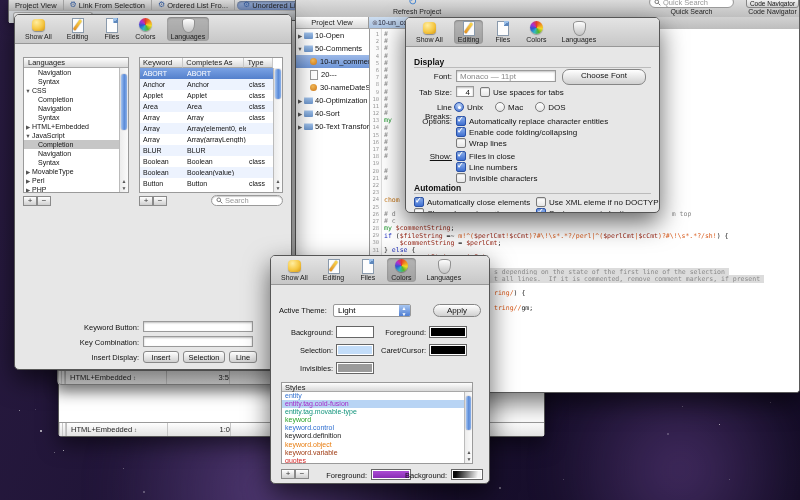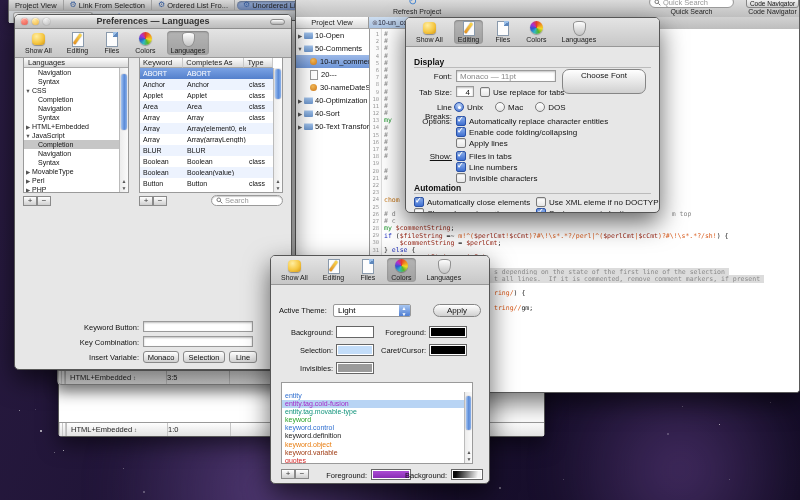--- a/index.html
+++ b/index.html
@@ -90,21 +90,21 @@
   
   #winD{position:absolute;left:58px;top:20px;width:487px;height:417px;background:#fff;
     border:1px solid #5a5a5a;border-radius:0 0 4px 4px;box-sizing:border-box;box-shadow:0 8px 20px rgba(0,0,0,.5);}
   .statusbar{position:absolute;left:0;right:0;bottom:0;height:13px;display:flex;align-items:center;
     background:linear-gradient(#fefefe,#e2e2e2);border-top:1px solid #9a9a9a;font-size:7.5px;color:#222;}
   .grip{width:7px;align-self:stretch;border-right:1px solid #bdbdbd;
     background:repeating-linear-gradient(90deg,#c8c8c8 0 1px,transparent 1px 3px);}
   .st-mode{width:96px;padding-left:4px;display:flex;align-items:center;gap:2px;white-space:nowrap;overflow:hidden;}
   .st-caret{color:#666;font-size:6px;}
   .st-div{width:1px;align-self:stretch;background:#c6c6c6;}
-  .st-pos{width:62px;text-align:left;}
+  .st-pos{width:62px;text-align:right;}
   .st-empty{width:58px;align-self:stretch;}
 
   
   #winC{position:absolute;left:295px;top:0;width:505px;height:393px;background:#fff;
     border:1px solid #5a5a5a;border-top:none;border-radius:0 0 4px 4px;box-sizing:border-box;
     box-shadow:0 10px 24px rgba(0,0,0,.55);overflow:hidden;}
   #wc-toolbar{position:absolute;left:0;top:0;right:0;height:17px;background:linear-gradient(#dcdcdc,#bfbfbf);
     border-bottom:1px solid #979797;}
   #wc-refresh-icon{position:absolute;left:112px;top:-5px;font-size:11px;color:#3a7fd0;}
   #wc-refresh-label{position:absolute;left:80px;top:8px;width:82px;text-align:center;font-size:7px;color:#222;}
@@ -483,29 +483,20 @@
       <span class="st-caret">↕</span>
     </div>
     <div class="st-div"></div>
     <div class="st-pos">3:5</div>
     <div class="st-div"></div>
       <div class="st-empty"></div>
       <div class="st-div"></div>
   </div>
 
   <div id="prefsLang" class="window">
-    <div class="titlebar">
-      <div class="lights">
-        <div class="light l-red"></div>
-        <div class="light l-yellow"></div>
-        <div class="light l-gray"></div>
-      </div>
-      <div class="title">Preferences — Languages</div>
-      <div class="pill"></div>
-    </div>
     <div id="pl-tb" class="ptoolbar">
         <div class="tb-item">
           <div class="ico ico-showall"></div>
           <div class="tb-label">Show All</div>
         </div>
         <div class="tb-item">
           <div class="ico ico-editing"></div>
           <div class="tb-label">Editing</div>
         </div>
         <div class="tb-item">
@@ -671,23 +662,23 @@
           <circle cx="4" cy="4" r="2.6" fill="none" stroke="#777" stroke-width="1.4"></circle>
           <line x1="6.2" y1="6.2" x2="9" y2="9" stroke="#777" stroke-width="1.4"></line>
         </svg>
       <span>Search</span>
     </div>
 
     <div class="pl-field-label" style="left:60px;top:308px;">Keyword Button:</div>
     <div class="tfield" style="left:128px;top:306px;width:110px;"></div>
     <div class="pl-field-label" style="left:60px;top:323px;">Key Combination:</div>
     <div class="tfield" style="left:128px;top:321px;width:110px;"></div>
-    <div class="pl-field-label" style="left:60px;top:338px;">Insert Variable:</div>
+    <div class="pl-field-label" style="left:60px;top:338px;">Insert Display:</div>
     <div id="pl-insert-btns"></div>
-  <div class="pill-btn" style="left: 128px; top: 336px; width: 36px;">Monaco</div>
+  <div class="pill-btn" style="left: 128px; top: 336px; width: 36px;">Insert</div>
       <div class="pill-btn" style="left: 168px; top: 336px; width: 42px;">Selection</div>
       <div class="pill-btn" style="left: 214px; top: 336px; width: 28px;">Line</div>
     </div>
 
   <div id="prefsEdit" class="window">
     <div id="pe-tb" class="ptoolbar">
         <div class="tb-item">
           <div class="ico ico-showall"></div>
           <div class="tb-label">Show All</div>
         </div>
@@ -707,28 +698,28 @@
           <div class="ico ico-languages"></div>
           <div class="tb-label">Languages</div>
         </div>
       </div>
 
     <div class="sec-hdr" style="left:8px;top:39px;">Display</div>
     <div class="hr" style="top:49px;"></div>
 
     <div class="pe-label" style="left:2px;top:54px;">Font:</div>
     <div class="tfield" style="left:50px;top:52px;width:100px;height:12px;color:#888;">Monaco — 11pt</div>
-    <div class="btn" style="left:156px;top:51px;width:84px;height:25px;line-height:12px;">Choose Font</div>
+    <div class="btn" style="left:156px;top:51px;width:84px;height:16px;line-height:12px;">Choose Font</div>
 
     <div class="pe-label" style="left:2px;top:70px;">Tab Size:</div>
     <div class="tfield" style="left:50px;top:68px;width:18px;height:11px;text-align:right;">4</div>
     <div id="pe-usespaces" style="position:absolute;left:74px;top:69px;">
         <div class="chkrow" style="left: 0px; top: 0px;">
           <span class="chk"></span>
-          <span>Use replace for tabs</span>
+          <span>Use spaces for tabs</span>
         </div>
       </div>
 
     <div class="pe-label" style="left:2px;top:85px;">Line Breaks:</div>
     <div id="pe-radios" style="top:84px;">
         <div class="radiorow">
           <span class="radio on"></span>
           <span>Unix</span>
         </div>
         <div class="radiorow">
@@ -746,29 +737,29 @@
         <div class="chkrow" style="left: 0px; top: 0px; justify-content: flex-end;">
           <span class="chk on"></span>
           <span>Automatically replace character entities</span>
         </div>
         <div class="chkrow" style="left: 0px; top: 11px;">
           <span class="chk on"></span>
           <span>Enable code folding/collapsing</span>
         </div>
         <div class="chkrow" style="left: 0px; top: 22px;">
           <span class="chk"></span>
-          <span>Apply lines</span>
+          <span>Wrap lines</span>
         </div>
       </div>
 
     <div class="pe-label" style="left:2px;top:134px;text-decoration:underline;">Show:</div>
     <div id="pe-show" style="position:absolute;left:50px;top:133px;">
         <div class="chkrow" style="left: 0px; top: 0px;">
           <span class="chk on"></span>
-          <span>Files in tabs</span>
+          <span>Files in close</span>
         </div>
         <div class="chkrow" style="left: 0px; top: 11px;">
           <span class="chk on"></span>
           <span>Line numbers</span>
         </div>
         <div class="chkrow" style="left: 0px; top: 22px;">
           <span class="chk"></span>
           <span>Invisible characters</span>
         </div>
       </div>
@@ -837,20 +828,21 @@
         <div class="well" style="left: 65px; top: 106px; background: rgb(154, 154, 154);"></div>
       </div>
     <div id="pc-swatches-right">
         <div class="pc-label" style="left: 97px; top: 72px; width: 58px;">Foreground:</div>
         <div class="well" style="left: 158px; top: 70px; background: rgb(0, 0, 0);"></div>
         <div class="pc-label" style="left: 97px; top: 90px; width: 58px;">Caret/Cursor:</div>
         <div class="well" style="left: 158px; top: 88px; background: rgb(0, 0, 0);"></div>
       </div>
 
     <div id="pc-styles" class="listbox">
+      <div class="hdrcell" style="height:9px;line-height:9px;padding-left:3px;">Styles</div>
       <div id="pc-style-rows">
           <div class="style-row" style="color: rgb(47, 111, 208);">entity</div>
           <div class="style-row sel" style="color: rgb(164, 40, 200);">entity.tag.cold-fusion</div>
           <div class="style-row" style="color: rgb(18, 148, 124);">entity.tag.movable-type</div>
           <div class="style-row" style="color: rgb(42, 163, 42);">keyword</div>
           <div class="style-row" style="color: rgb(47, 111, 208);">keyword.control</div>
           <div class="style-row" style="color: rgb(26, 26, 26);">keyword.definition</div>
           <div class="style-row" style="color: rgb(232, 125, 16);">keyword.object</div>
           <div class="style-row" style="color: rgb(160, 60, 20);">keyword.variable</div>
           <div class="style-row" style="color: rgb(212, 34, 34);">quotes</div>

